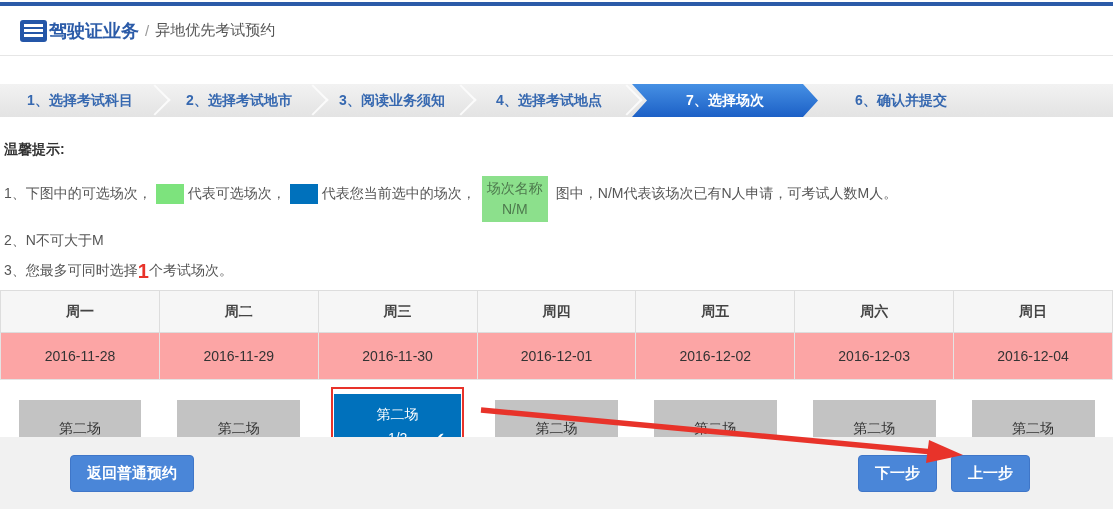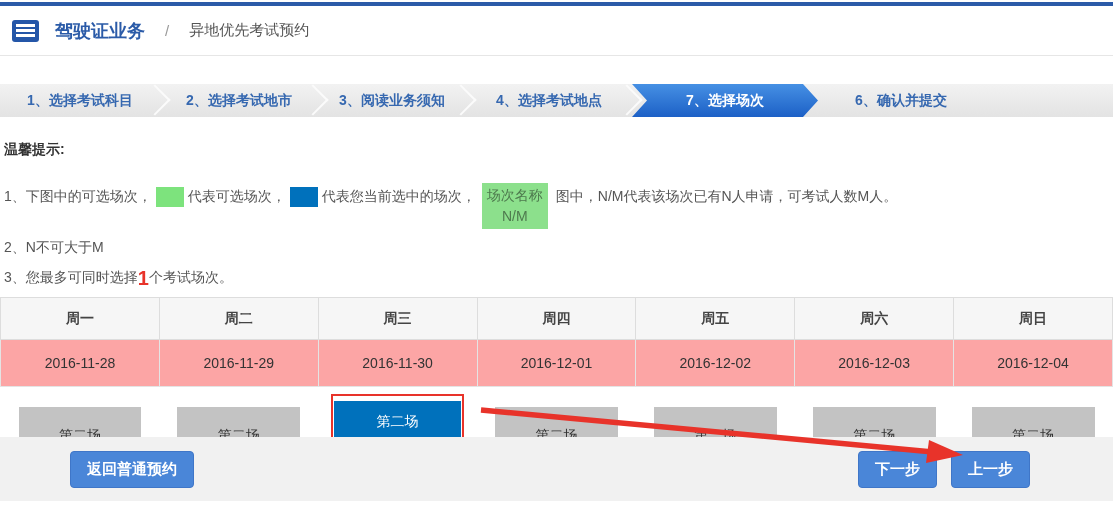--- a/index.html
+++ b/index.html
@@ -3,21 +3,21 @@
 <meta charset="utf-8">
 <style>
   * { margin:0; padding:0; box-sizing:border-box; }
   body { font-family:"Liberation Sans","DejaVu Sans",sans-serif; background:#fff; }
   .page { position:relative; width:1113px; height:519px; background:#fff; overflow:hidden; }
 
   
   .top-accent { height:4px; margin-top:2px; background:#2b5ba8; }
 
   
-  .header { display:flex; align-items:center; gap:16px; height:50px; padding-left:12px; border-bottom:1px solid #e6e6e6; background:#fff; }
+  .header { display:flex; align-items:center; gap:2px; height:50px; padding-left:20px; border-bottom:1px solid #e6e6e6; background:#fff; }
   .list-icon { width:27px; height:22px; background:#2456a8; border-radius:3px; position:relative; flex:0 0 auto; }
   .list-icon::before { content:""; position:absolute; left:4px; right:4px; top:4px; height:3px; background:#fff;
       box-shadow:0 5px 0 #fff, 0 10px 0 #fff; }
   .header-title { font-size:18px; font-weight:bold; color:#2b5ba8; }
   .header-sep { font-size:15px; color:#999; margin:0 4px; }
   .header-sub { font-size:15px; color:#555; }
 
   
   .steps { display:flex; margin-top:28px; height:33px; background:linear-gradient(#f2f2f2,#e3e3e3); overflow:hidden; }
   .step { position:relative; display:flex; align-items:center; justify-content:center;
@@ -30,42 +30,42 @@
 
   
   .tips { padding:24px 4px 0 4px; color:#555; font-size:14px; }
   .tips-heading { font-weight:bold; color:#333; margin-bottom:6px; }
   .tip-line1 { display:flex; align-items:center; flex-wrap:nowrap; margin:4px 0 6px 0; }
   .swatch { display:inline-block; width:28px; height:20px; margin:0 4px; flex:0 0 auto; }
   .swatch.green { background:#7de37d; }
   .swatch.blue { background:#0071bc; }
   .legend-box { display:flex; flex-direction:column; align-items:center; justify-content:center;
       width:66px; height:46px; background:#8ce08c; color:#4e7a4e; font-size:14px; line-height:21px;
-      margin:18px 8px 0 6px; flex:0 0 auto; }
+      margin:11px 8px 0 6px; flex:0 0 auto; }
   .tip-line { margin:10px 0; }
   .tip-line3 { margin:12px 0 10px 0; display:flex; align-items:center; }
   .red-num { color:#e8332a; font-weight:bold; font-size:20px; line-height:18px; }
 
   
   table.schedule { width:100%; border-collapse:collapse; table-layout:fixed; margin-top:4px; }
   table.schedule th { height:42px; background:#f6f6f6; border:1px solid #ddd; font-size:14px; color:#444; font-weight:bold; }
   table.schedule td.date { height:47px; background:#fca5a5; border:1px solid #e4e4e4; border-top:none;
       text-align:center; font-size:14px; color:#333; }
   table.schedule td.sess-cell { height:62px; padding:16px; border:none; vertical-align:top; }
   .sess { position:relative; margin:4px 2px 0 2px; height:58px; background:#c3c3c3; color:#333;
       display:flex; align-items:center; justify-content:center; font-size:14px; cursor:pointer; }
   .sess.selected { margin:-2px 0 0 0; height:64px; background:#0071bc; color:#fff;
       flex-direction:column; justify-content:center; gap:6px; }
   .sess.selected .cap-row { position:relative; width:100%; text-align:center; }
   .sess.selected .check { position:absolute; right:16px; top:50%; transform:translateY(-50%);
       font-size:15px; font-weight:bold; color:#fff; }
   .red-outline { position:absolute; inset:-7px -3px -8px -3px; border:2px solid #e8332a; pointer-events:none; }
 
   
-  .footer { position:absolute; left:0; right:0; top:437px; height:64px; background:#f1f1f1;
+  .footer { position:absolute; left:0; right:0; top:437px; height:72px; background:#f1f1f1;
       display:flex; align-items:center; justify-content:space-between; padding:0 83px 0 70px; }
   .btn { background:#4a86d8; color:#fff; border:1px solid #3f76c8; border-radius:4px;
       font-size:15px; font-weight:bold; font-family:inherit; padding:8px 16px; cursor:pointer; }
   .btn-group { display:flex; gap:14px; }
 
   
   .arrow-overlay { position:absolute; left:0; top:0; width:1113px; height:519px; pointer-events:none; z-index:5; }
 </style>
 </head>
 <body>

